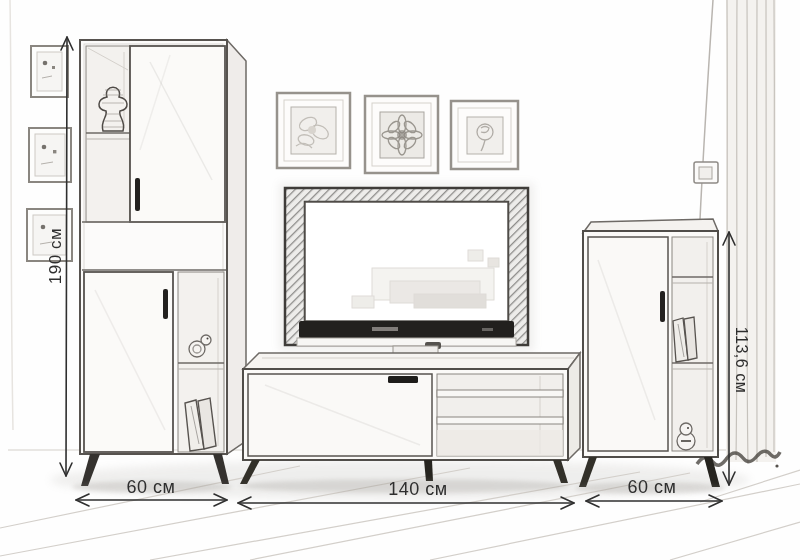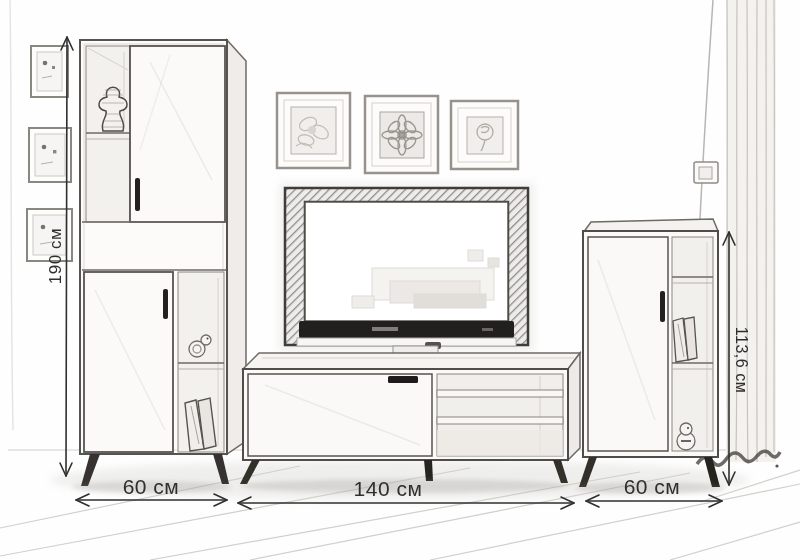--- a/index.html
+++ b/index.html
@@ -4,21 +4,21 @@
 <style>
   html,body{margin:0;padding:0;background:#ffffff;}
   .canvas{
     position:relative;width:800px;height:560px;overflow:hidden;
     background:#fefefe;font-family:"Liberation Sans",sans-serif;
   }
   .canvas svg{position:absolute;left:0;top:0;}
   .dim-label{
     position:absolute;color:#2e2e2e;white-space:nowrap;
     font-family:"Liberation Sans",sans-serif;
-    font-size:21px;letter-spacing:.5px;
+    font-size:18px;letter-spacing:.5px;
   }
   .dim-label.vert-left{transform:translate(-50%,-50%) rotate(-90deg);font-size:17px;}
   .dim-label.vert-right{transform:translate(-50%,-50%) rotate(90deg);font-size:16px;}
   .dim-label.horiz{transform:translate(-50%,-50%);}
 </style>
 </head>
 <body>
 
 <div class="canvas">
 
@@ -310,16 +310,16 @@
       <line x1="586" y1="501" x2="722" y2="501"></line>
       <path d="M586,501 L599,495 M586,501 L599,507"></path>
       <path d="M722,501 L709,495 M722,501 L709,507"></path>
     </g>
   </g>
 </svg>
 
 <span class="dim-label vert-left" style="left:56px;  top:256px;">190 см</span>
 <span class="dim-label vert-right" style="left:741px; top:360px;">113,6 см</span>
 <span class="dim-label horiz" style="left:151px; top:487px;">60 см</span>
-<span class="dim-label horiz" style="left:388px; top:489px;">140 см</span>
+<span class="dim-label horiz" style="left:418px; top:489px;">140 см</span>
 <span class="dim-label horiz" style="left:652px; top:487px;">60 см</span>
 
 </div>
 
 </body></html>

